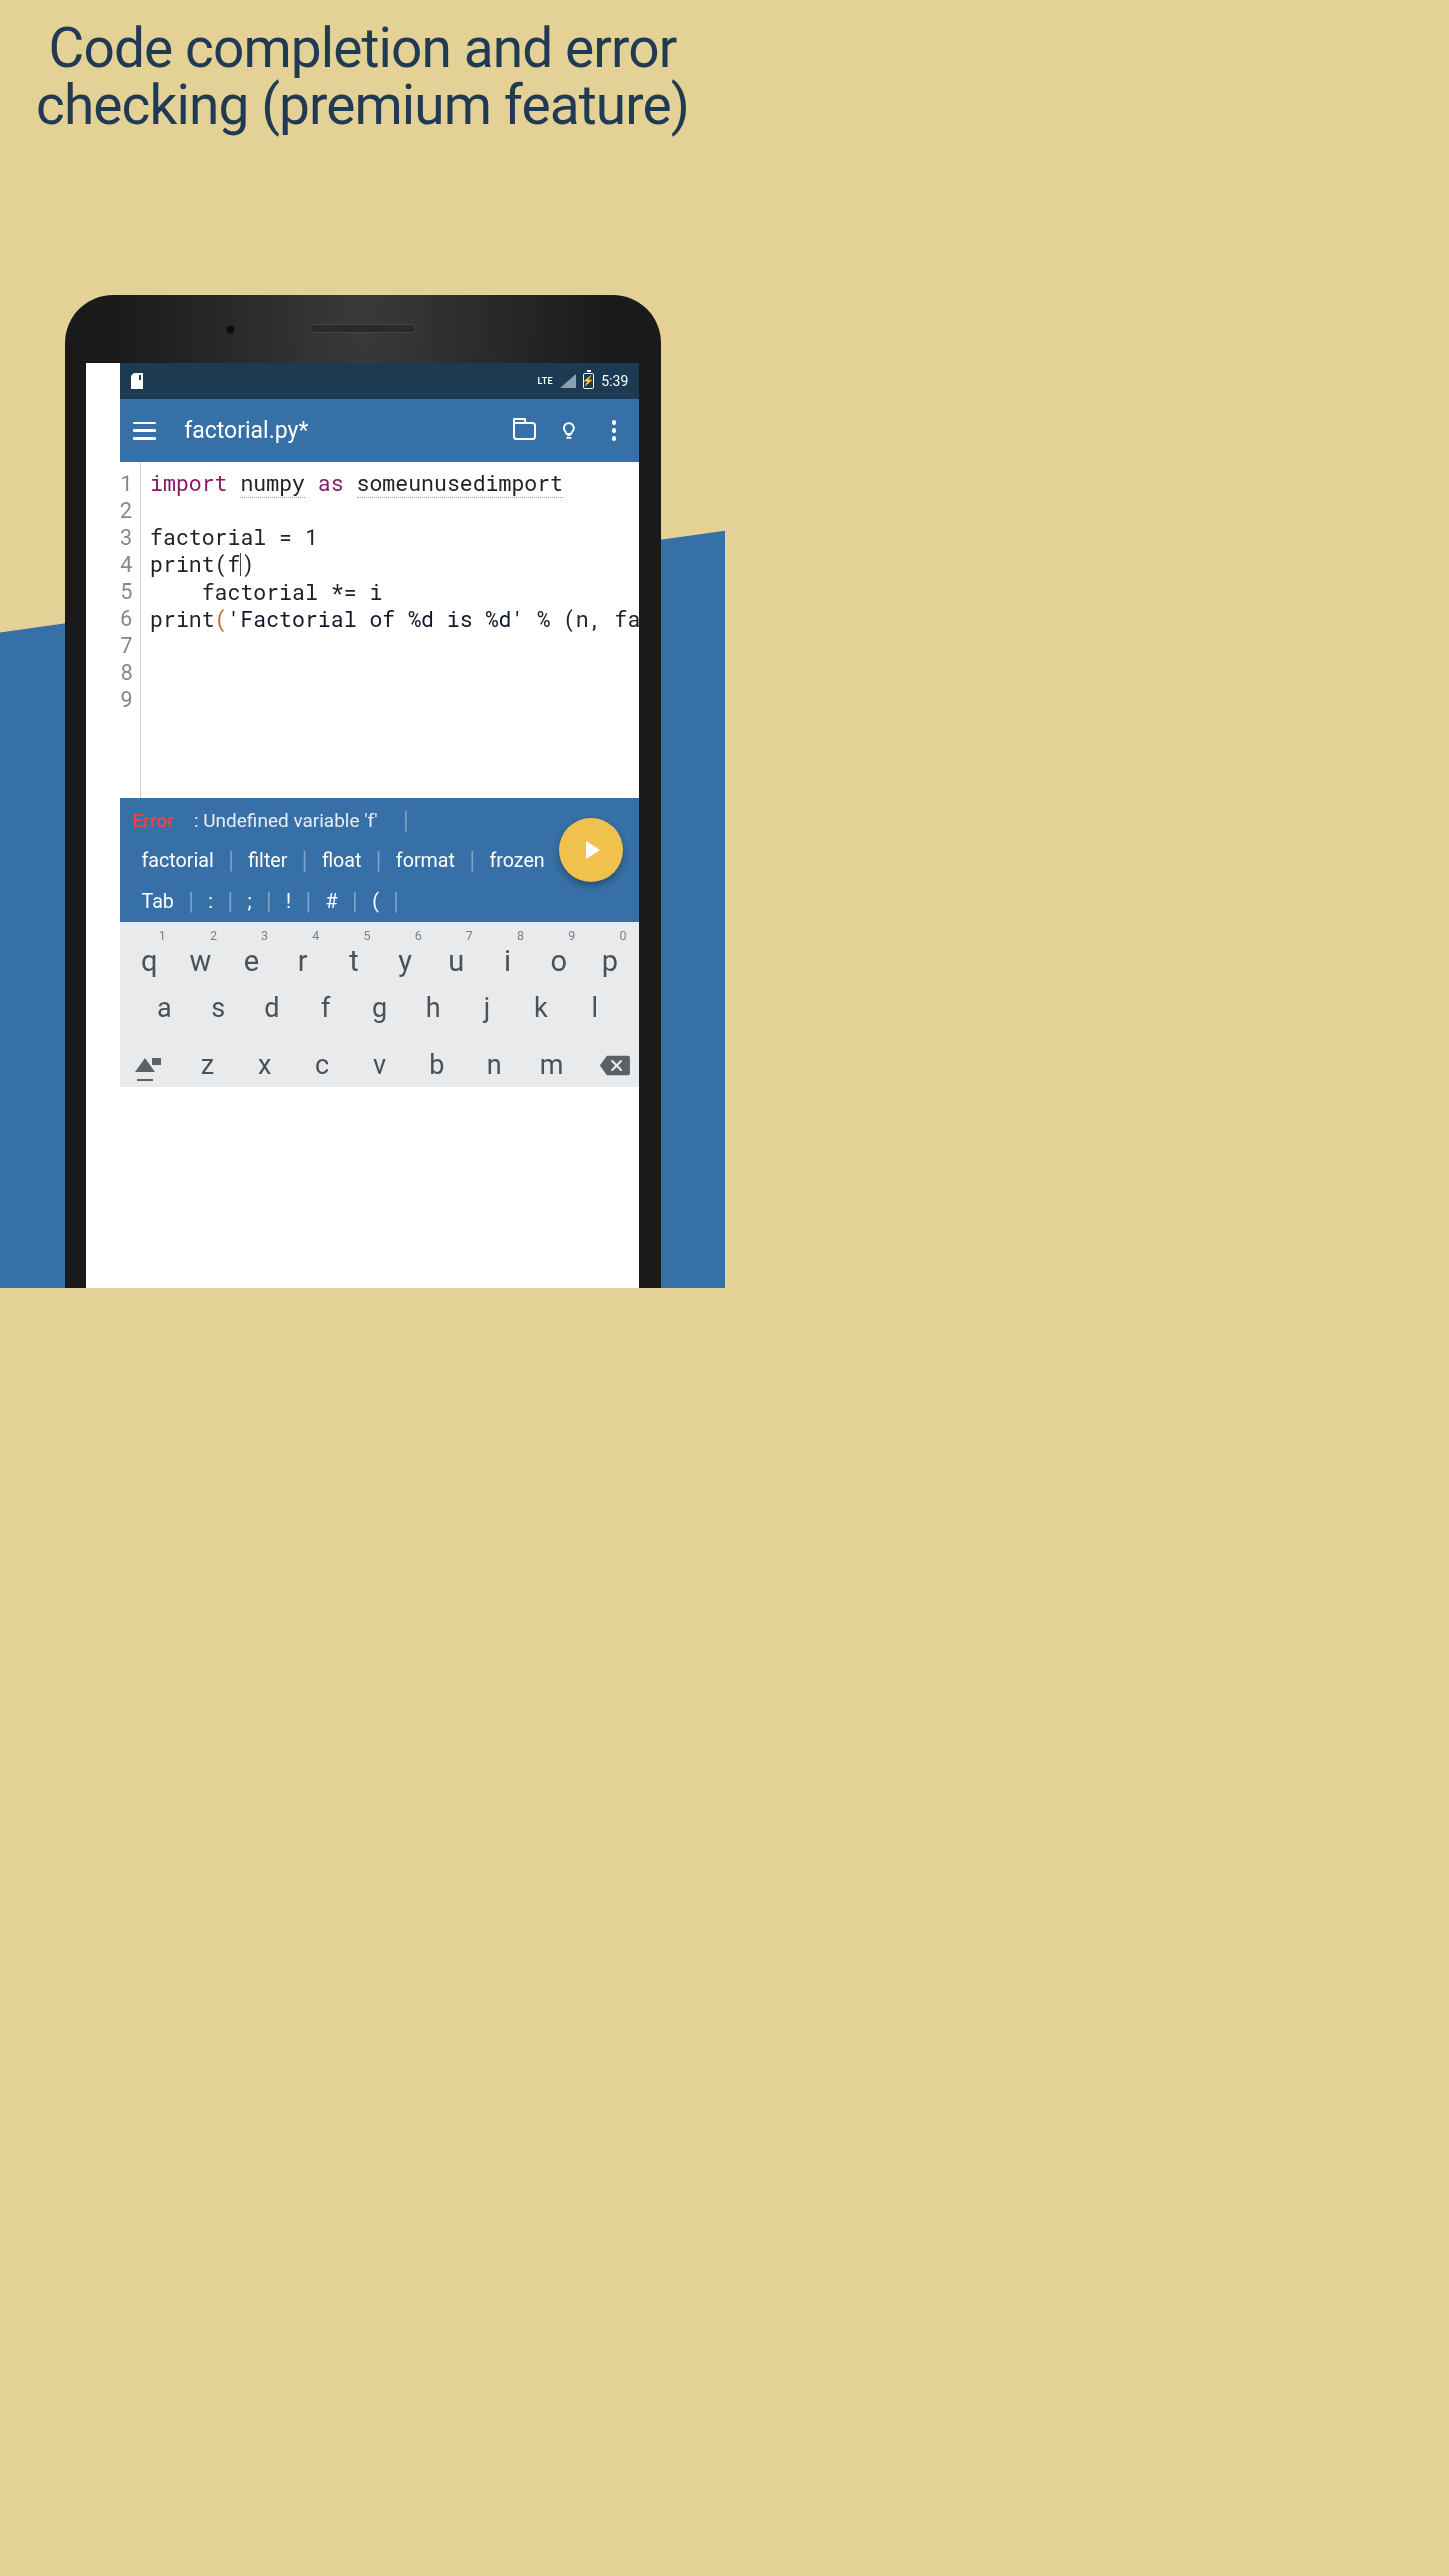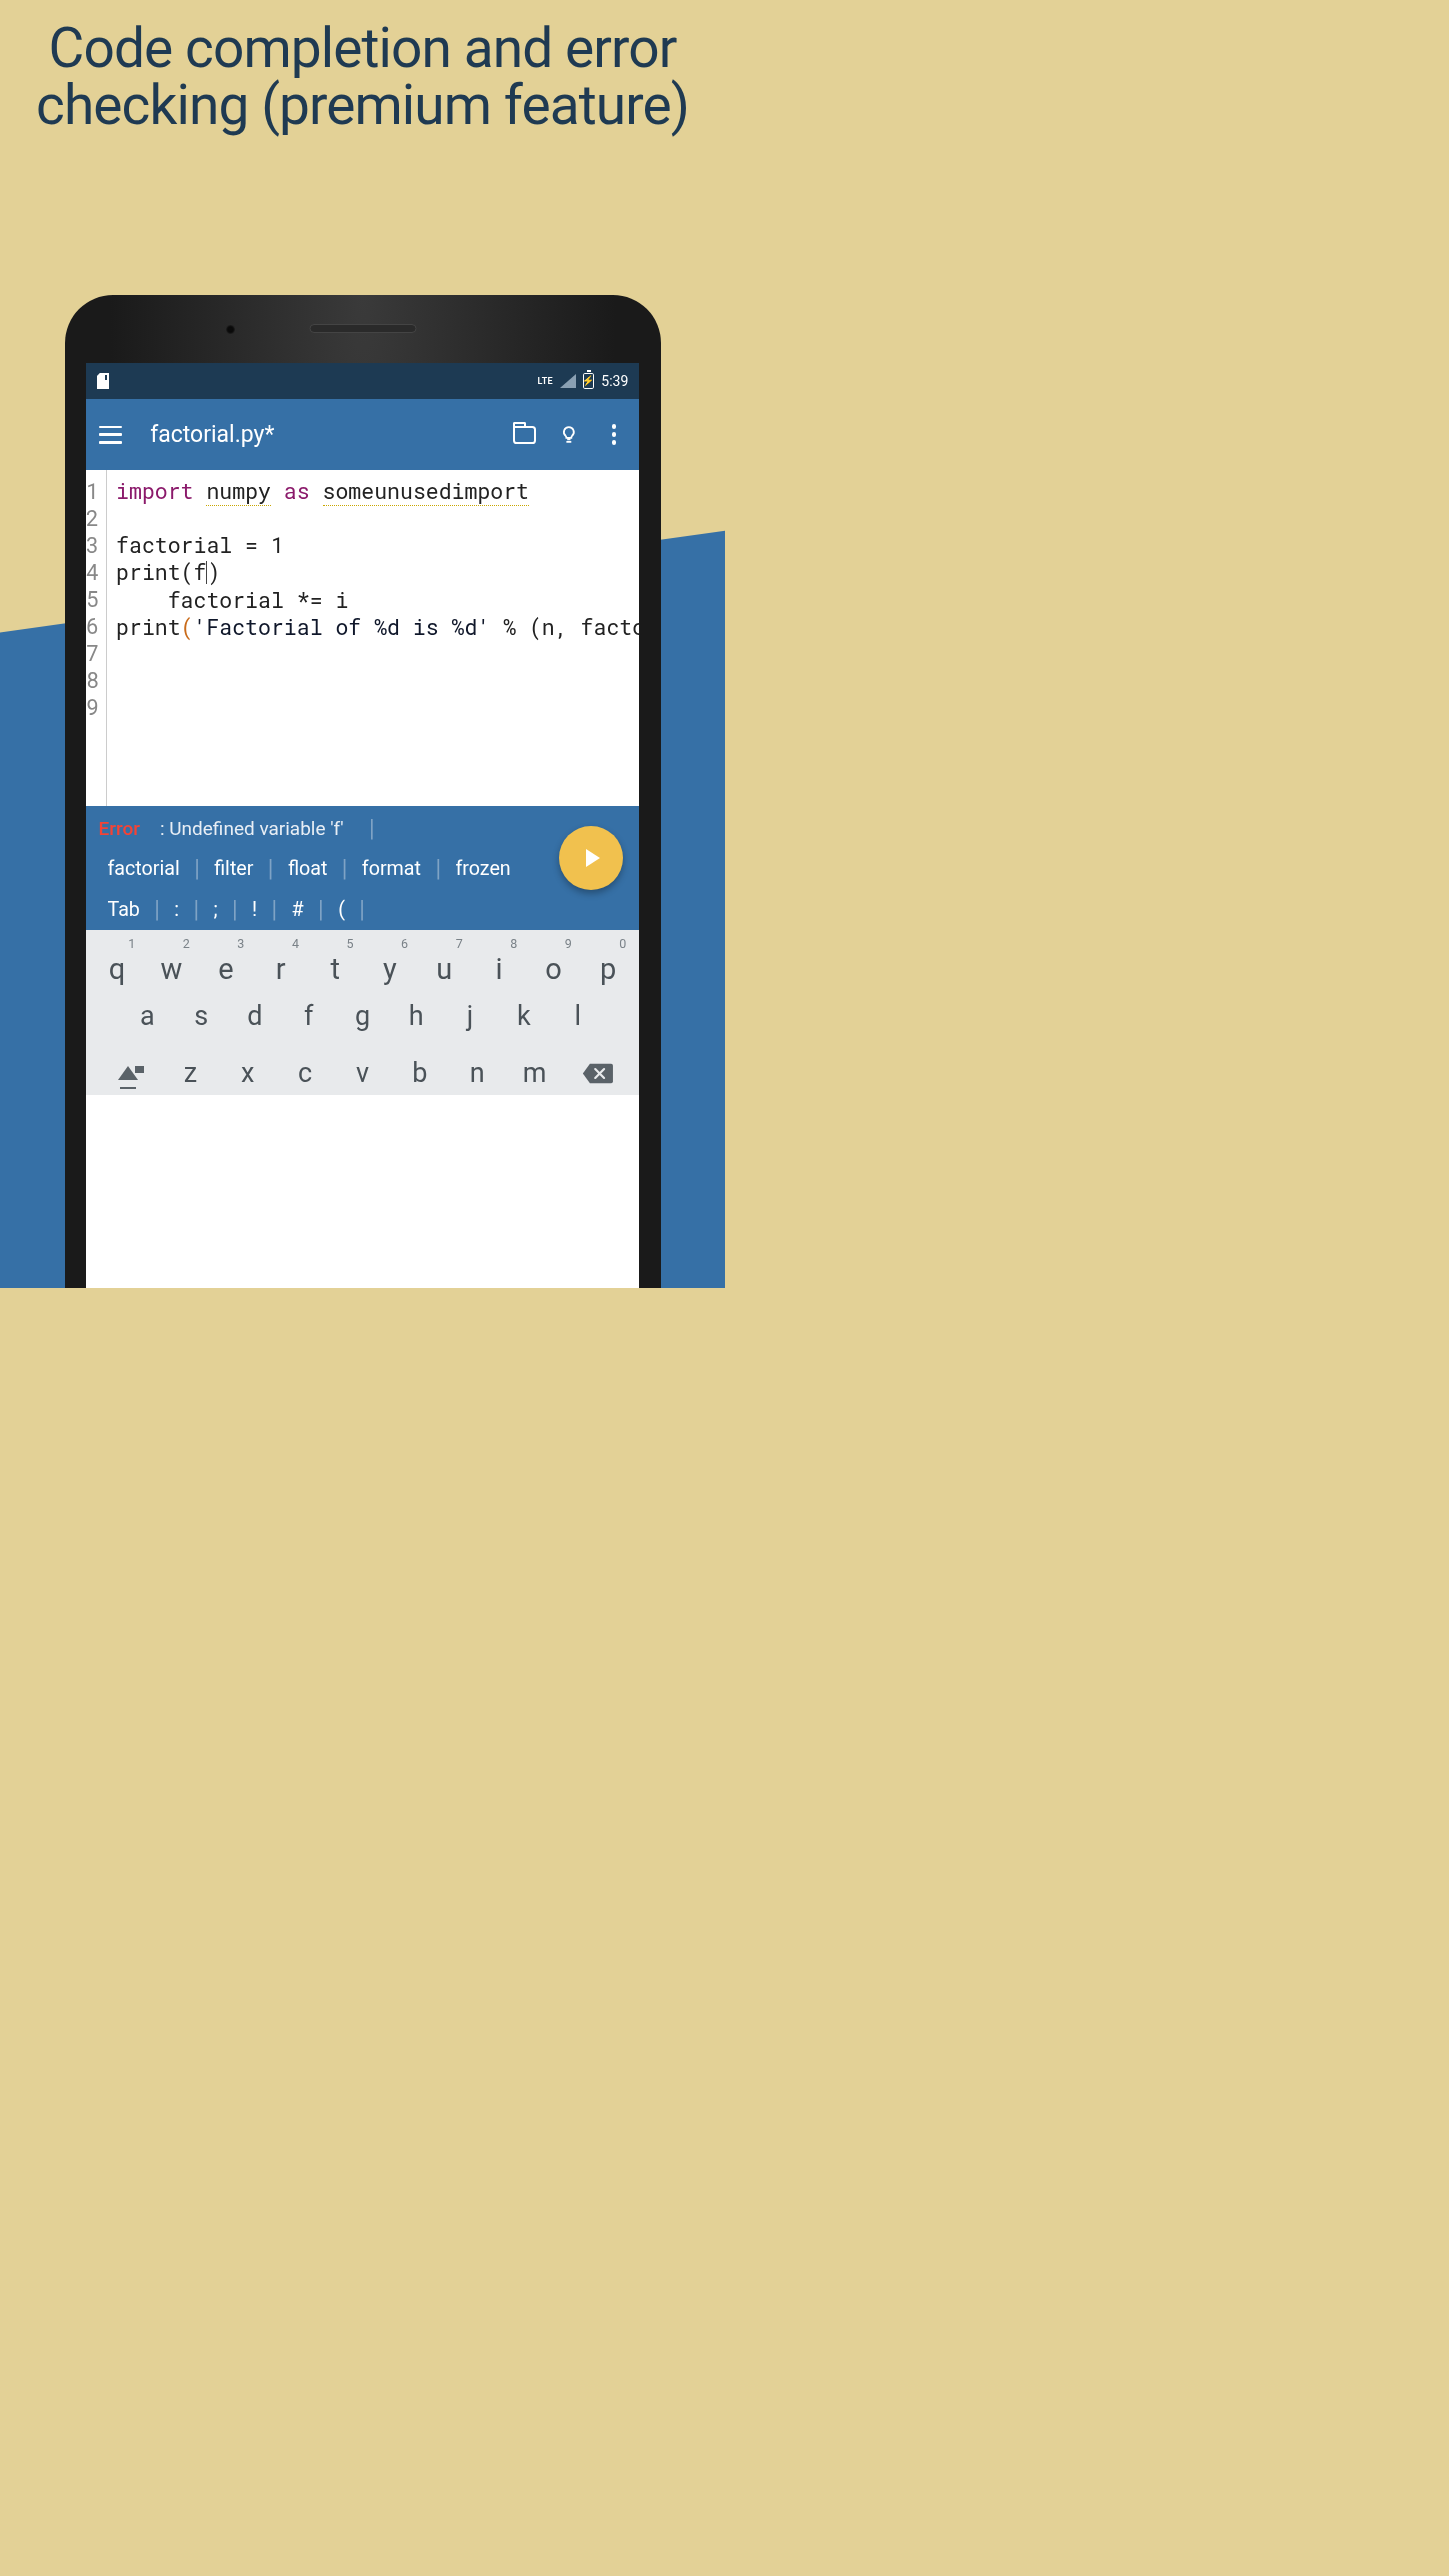--- a/index.html
+++ b/index.html
@@ -65,20 +65,21 @@
     height: 9px;
     background: #2a2a2a;
     border-radius: 4.5px;
     border: 0.9px solid #444;
   }
   .screen {
     background: #fff;
     height: 925px;
     overflow: hidden;
     position: relative;
+    padding-left: 34px;
   }
   
   .status-bar {
     background: #1d3a53;
     height: 36px;
     display: flex;
     align-items: center;
     justify-content: space-between;
     padding: 0 10.7px;
     color: #fff;
@@ -108,21 +109,21 @@
     border-radius: 1.8px;
     position: relative;
     display:flex;align-items:center;justify-content:center;
   }
   .battery-icon::before{content:"";position:absolute;top:-3.6px;left:2.7px;width:3.6px;height:1.8px;background:#fff;}
   .bolt{font-size:9.8px;color:#fff;line-height:1;}
   .clock { font-size: 14px; font-weight: 400; }
   
   .app-bar {
     background: #3670a6;
-    height: 71px;
+    height: 63px;
     display: flex;
     align-items: center;
     padding: 0 12.5px;
     color: #fff;
     gap: 19.7px;
   }
   .hamburger {
     width: 23px; height: 18px;
     display: flex; flex-direction: column; justify-content: space-between;
     cursor: pointer;

